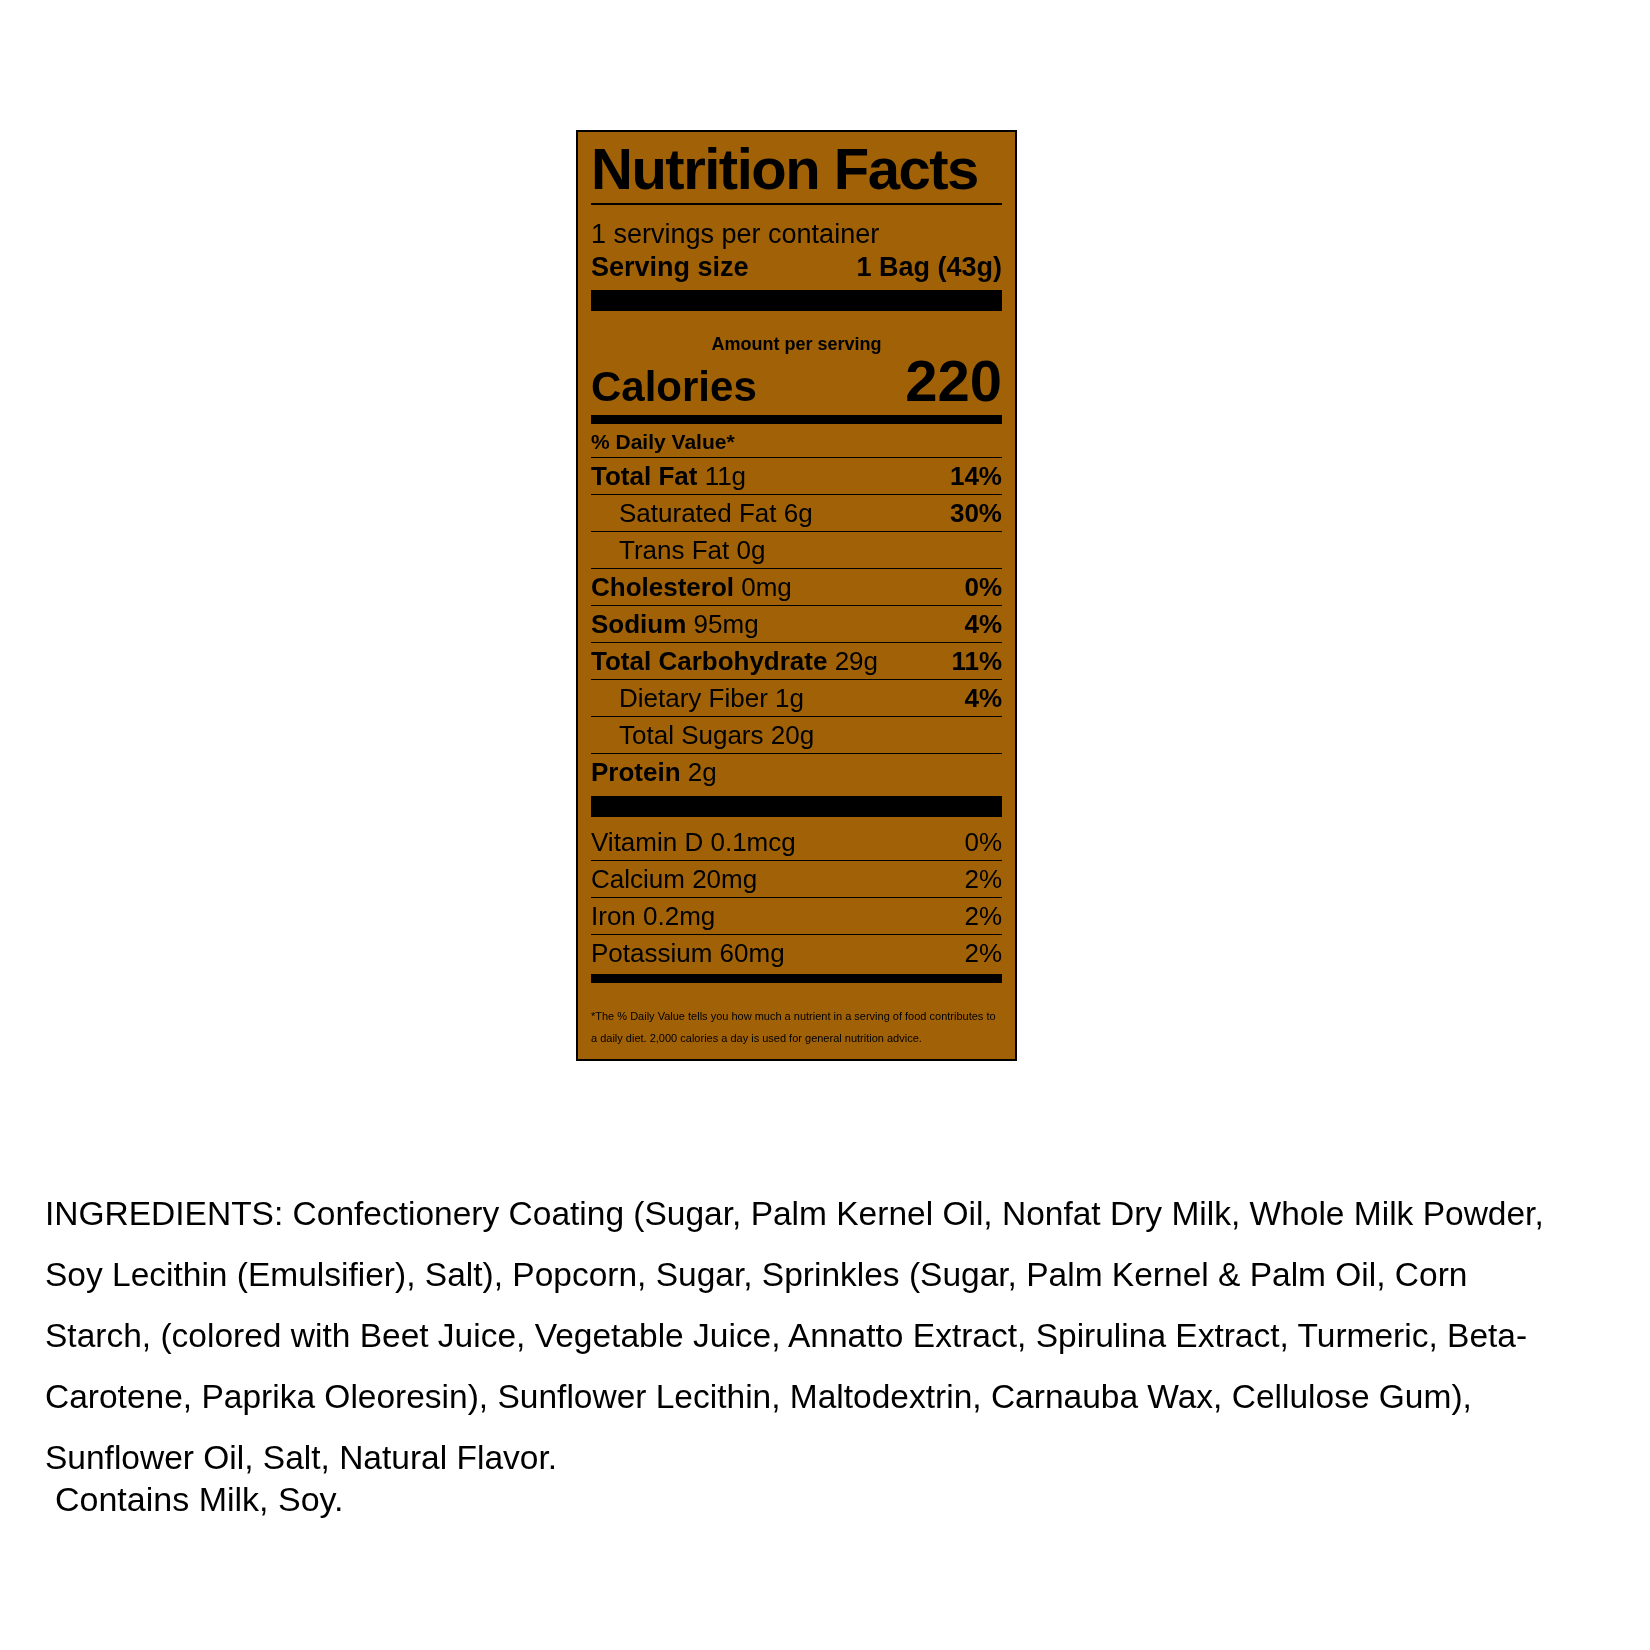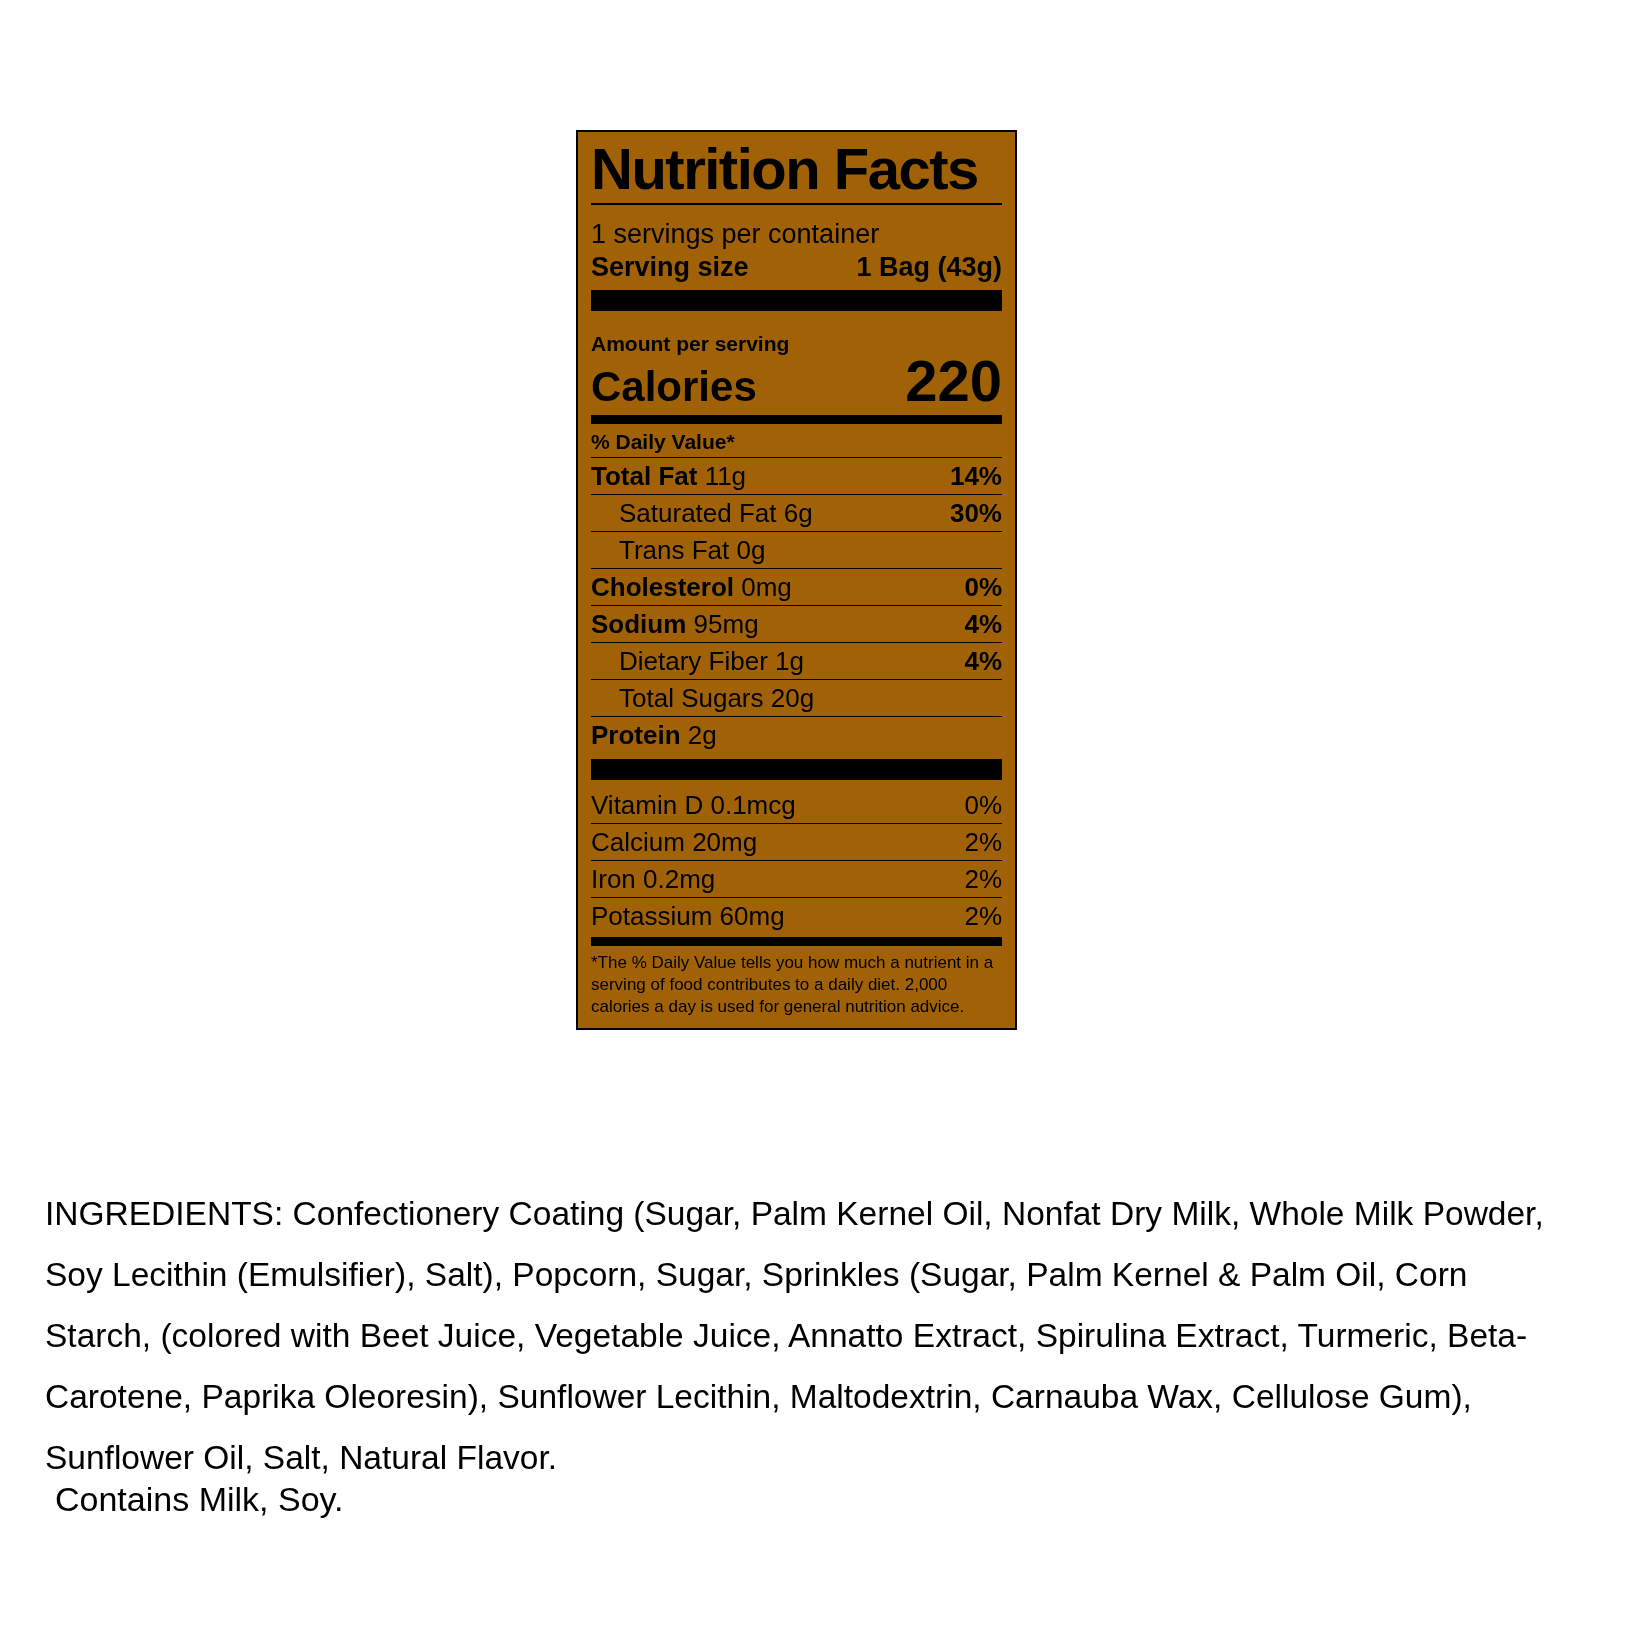--- a/index.html
+++ b/index.html
@@ -54,23 +54,24 @@
     background: #000;
     margin: 6px 0 7px 0;
   }
   .bar-med {
     height: 9px;
     background: #000;
     margin: 3px 0 2px 0;
   }
   .aps {
     font-weight: bold;
-    font-size: 21px;
+    font-size: 18px;
     line-height: 26px;
     margin-top: 20px;
+    text-align: center;
   }
   .cal-row {
     display: flex;
     justify-content: space-between;
     align-items: baseline;
     margin-top: -2px;
   }
   .cal-label { font-weight: bold; font-size: 42px; line-height: 50px; }
   .cal-value { font-weight: bold; font-size: 58px; line-height: 52px; }
   .dv-header {
@@ -86,23 +87,23 @@
     justify-content: space-between;
     font-size: 26px;
     line-height: 36px;
   }
   .row .name { white-space: nowrap; }
   .row .name b { font-weight: bold; }
   .row.indent-1 .name { padding-left: 28px; }
   .row.indent-2 .name { padding-left: 53px; }
   .row .dv.bold { font-weight: bold; }
   .footnote {
-    font-size: 17px;
+    font-size: 11px;
     line-height: 22px;
-    margin-top: 6px;
+    margin-top: 22px;
   }
 
   
   .ingredients {
     position: absolute;
     left: 45px;
     top: 1183px;
     width: 1505px;
     font-size: 33.5px;
     line-height: 61px;
@@ -177,20 +178,27 @@
   </div>
 
   <div class="rowwrap">
     <div class="hr"></div>
     <div class="row">
       <span class="name"><b>Sodium</b> 95mg</span>
       <span class="dv bold">4%</span>
     </div>
   </div>
 
+  <div class="rowwrap">
+    <div class="hr"></div>
+    <div class="row">
+      <span class="name"><b>Total Carbohydrate</b> 29g</span>
+      <span class="dv bold">11%</span>
+    </div>
+  </div>
 
   <div class="rowwrap">
     <div class="hr"></div>
     <div class="row indent-1">
       <span class="name">Dietary Fiber 1g</span>
       <span class="dv bold">4%</span>
     </div>
   </div>
 
   <div class="rowwrap">

